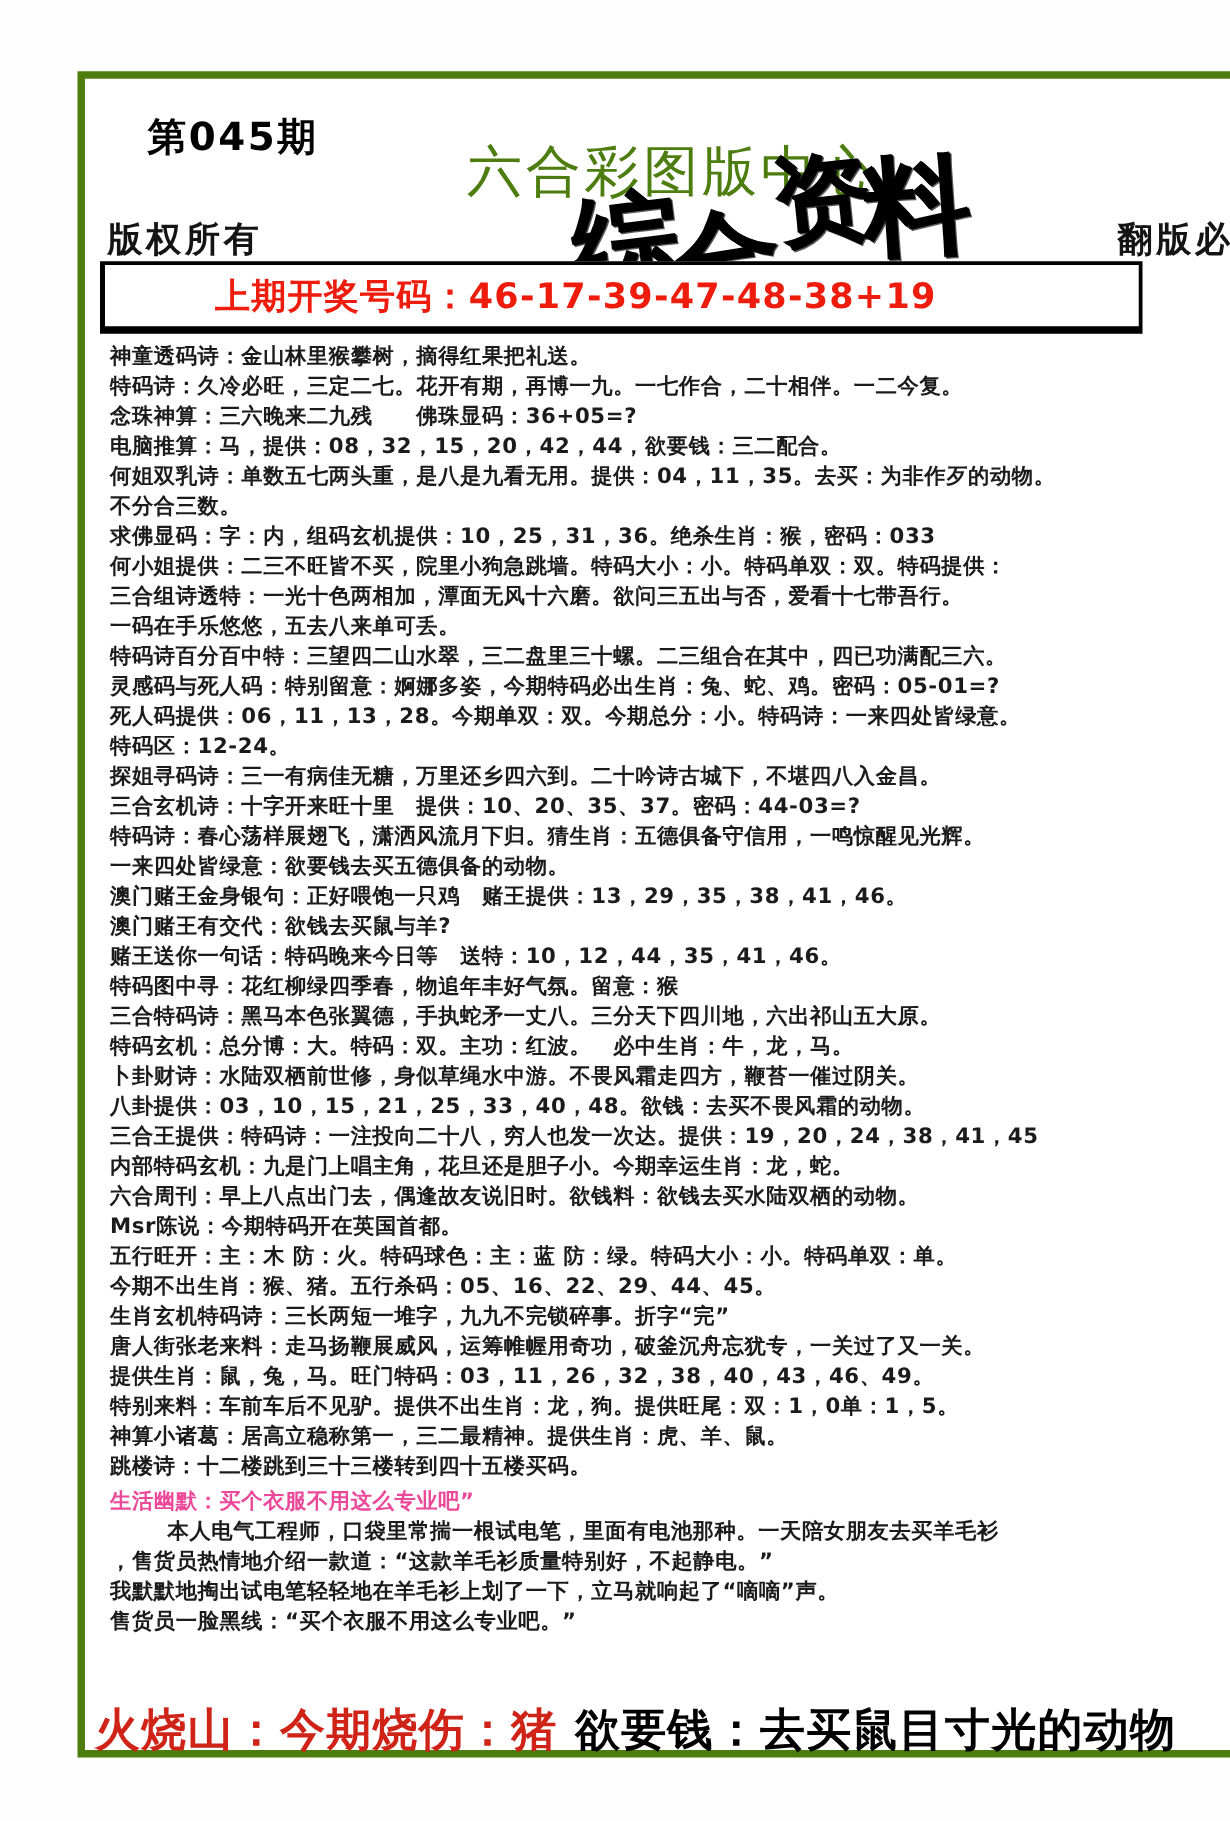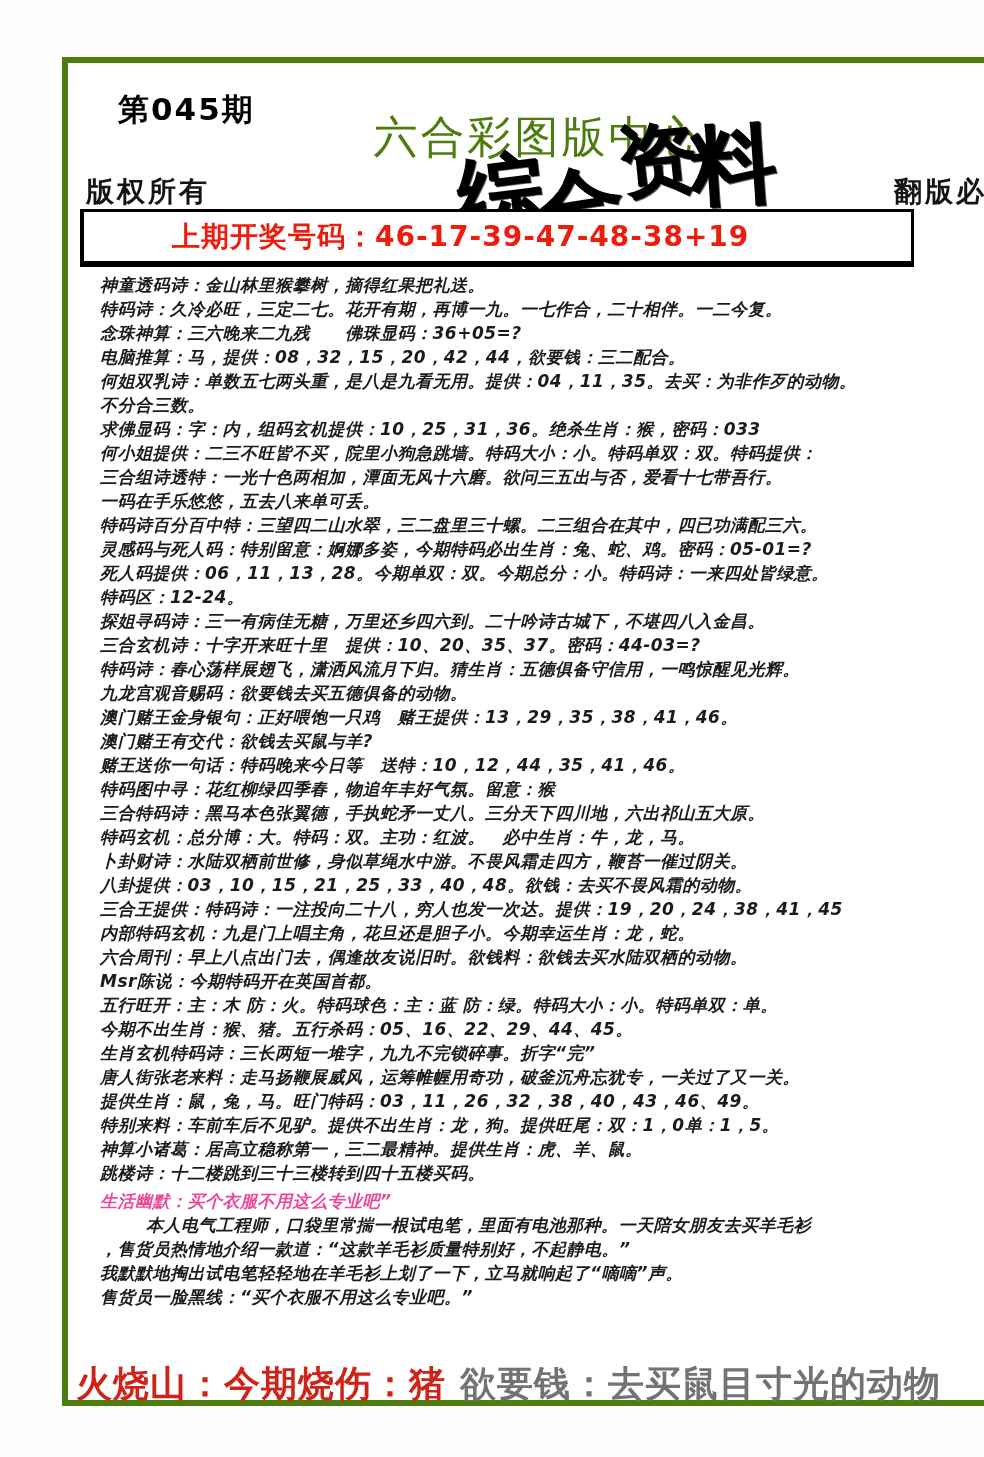--- a/index.html
+++ b/index.html
@@ -86,23 +86,22 @@
   .draw-box .draw-text {
     padding-left: 88px;
     font-size: 28px;
     font-weight: 900;
     color: #ee1c0c;
     letter-spacing: 1px;
     white-space: nowrap;
   }
   .tips {
     position: absolute;
-    left: 32px; top: 210px;
+    left: 20px; top: 210px;
     width: 836px;
-    font-style: italic;
   }
   .tips .line {
     font-size: 17px;
     font-weight: 700;
     line-height: 24px;
     height: 24px;
     letter-spacing: 0.5px;
     white-space: nowrap;
     color: #1b1b1b;
   }
@@ -112,21 +111,21 @@
   .banner {
     position: absolute;
     left: 8px; top: 1297px;
     width: 844px;
     white-space: nowrap;
     font-weight: 900;
     font-size: 36px;
     letter-spacing: 1px;
   }
   .banner .banner-red { color: #cf2318; margin-right: 14px; }
-  .banner .banner-green { color: #737373; }
+  .banner .banner-green { color: #000000; }
 </style>
 </head>
 <body>
 
 <div class="page">
   <div class="frame">
 
     <div class="issue">第045期</div>
 
     <div class="site-title">六合彩图版中心</div>
@@ -153,21 +152,21 @@
         <div class="line">何小姐提供：二三不旺皆不买，院里小狗急跳墙。特码大小：小。特码单双：双。特码提供：</div>
         <div class="line">三合组诗透特：一光十色两相加，潭面无风十六磨。欲问三五出与否，爱看十七带吾行。</div>
         <div class="line">一码在手乐悠悠，五去八来单可丢。</div>
         <div class="line">特码诗百分百中特：三望四二山水翠，三二盘里三十螺。二三组合在其中，四已功满配三六。</div>
         <div class="line">灵感码与死人码：特别留意：婀娜多姿，今期特码必出生肖：兔、蛇、鸡。密码：05-01=?</div>
         <div class="line">死人码提供：06，11，13，28。今期单双：双。今期总分：小。特码诗：一来四处皆绿意。</div>
         <div class="line">特码区：12-24。</div>
         <div class="line">探姐寻码诗：三一有病佳无糖，万里还乡四六到。二十吟诗古城下，不堪四八入金昌。</div>
         <div class="line">三合玄机诗：十字开来旺十里　提供：10、20、35、37。密码：44-03=?</div>
         <div class="line">特码诗：春心荡样展翅飞，潇洒风流月下归。猜生肖：五德俱备守信用，一鸣惊醒见光辉。</div>
-        <div class="line">九龙宫观音赐码：欲要钱去买五德俱备的动物。</div>
+        <div class="line">一来四处皆绿意：欲要钱去买五德俱备的动物。</div>
         <div class="line">澳门赌王金身银句：正好喂饱一只鸡　赌王提供：13，29，35，38，41，46。</div>
         <div class="line">澳门赌王有交代：欲钱去买鼠与羊?</div>
         <div class="line">赌王送你一句话：特码晚来今日等　送特：10，12，44，35，41，46。</div>
         <div class="line">特码图中寻：花红柳绿四季春，物追年丰好气氛。留意：猴</div>
         <div class="line">三合特码诗：黑马本色张翼德，手执蛇矛一丈八。三分天下四川地，六出祁山五大原。</div>
         <div class="line">特码玄机：总分博：大。特码：双。主功：红波。　必中生肖：牛，龙，马。</div>
         <div class="line">卜卦财诗：水陆双栖前世修，身似草绳水中游。不畏风霜走四方，鞭苔一催过阴关。</div>
         <div class="line">八卦提供：03，10，15，21，25，33，40，48。欲钱：去买不畏风霜的动物。</div>
         <div class="line">三合王提供：特码诗：一注投向二十八，穷人也发一次达。提供：19，20，24，38，41，45</div>
         <div class="line">内部特码玄机：九是门上唱主角，花旦还是胆子小。今期幸运生肖：龙，蛇。</div>

